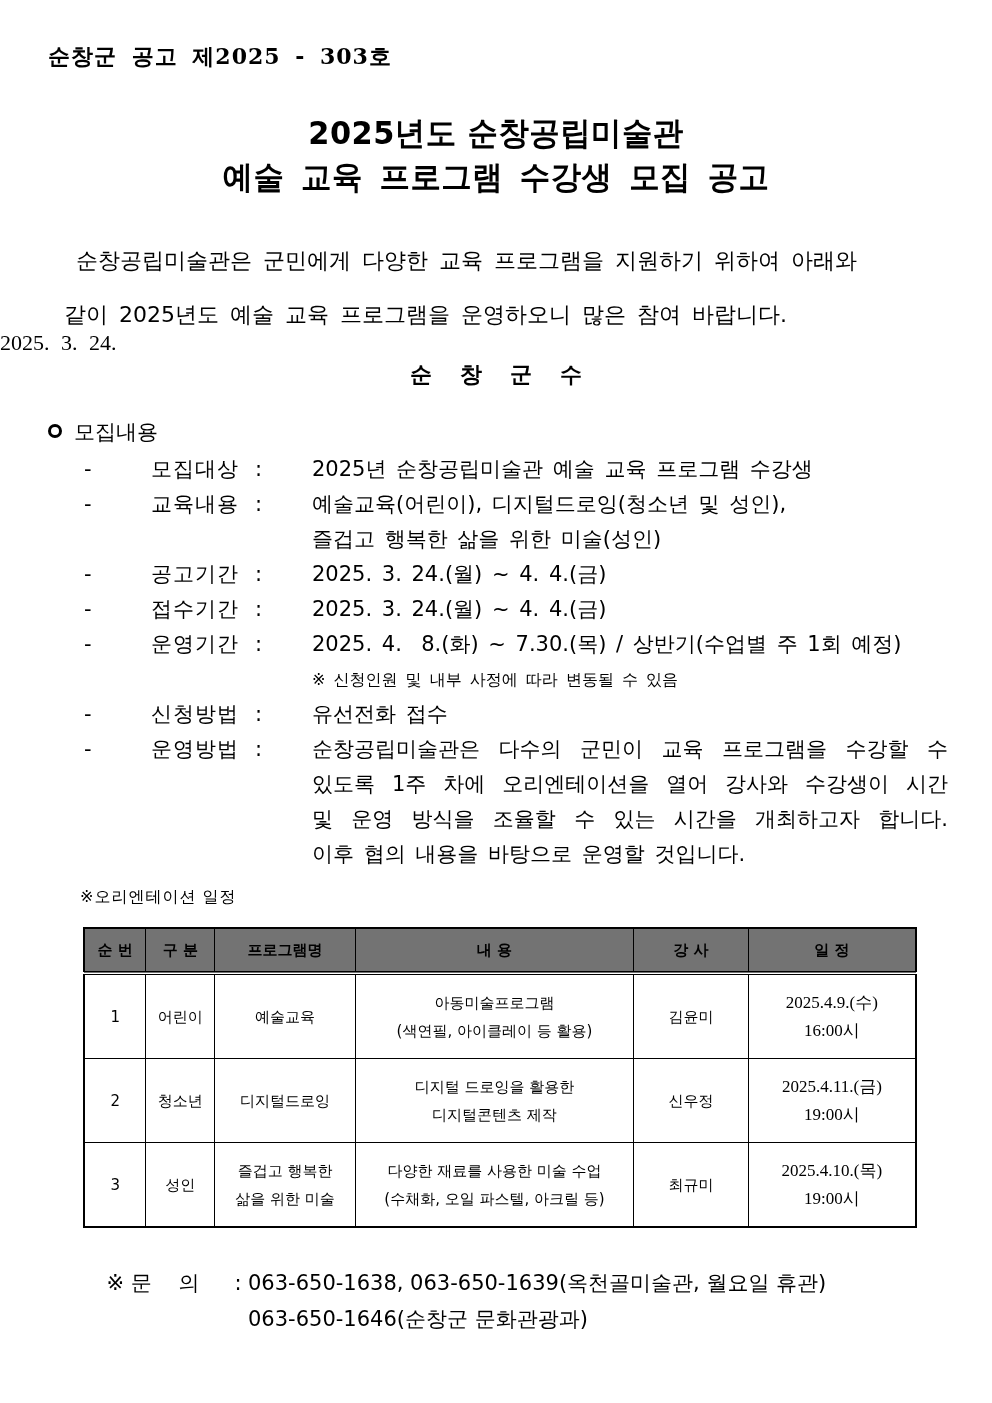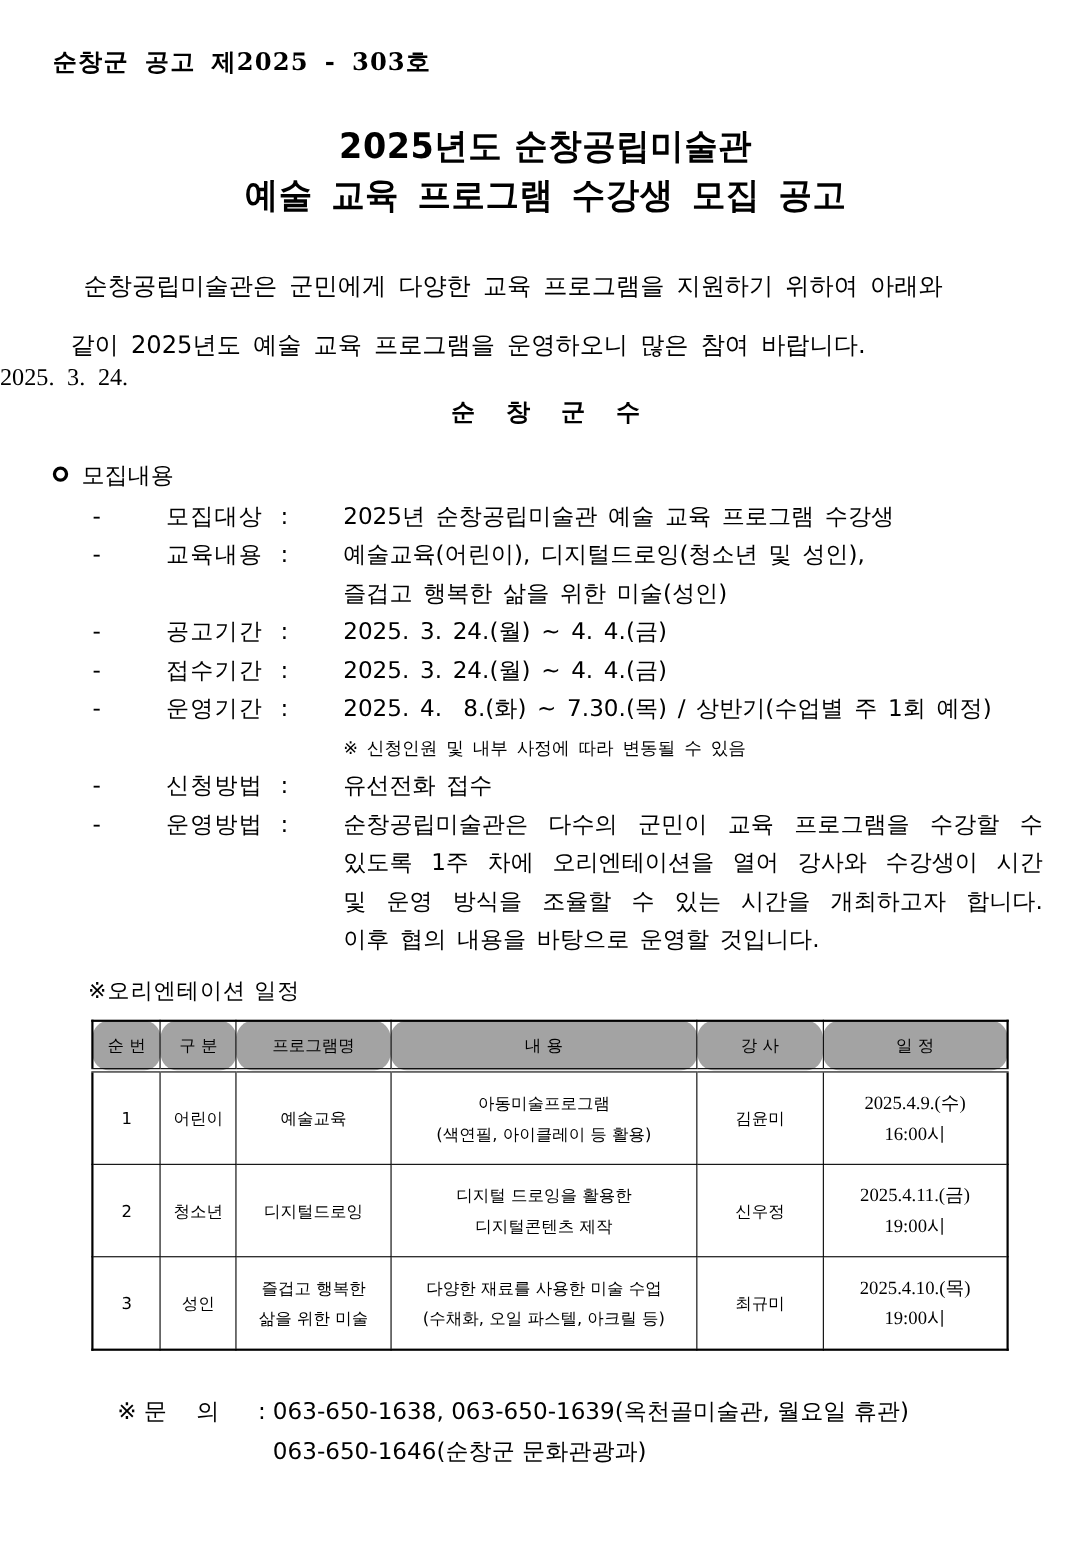--- a/index.html
+++ b/index.html
@@ -19,24 +19,24 @@
   .items { left: 84px; top: 452px; width: 870px; font-family: "DejaVu Sans", sans-serif; font-size: 21px; line-height: 35px; }
   .item { display: flex; }
   .item .dash { width: 26px; }
   .item .label { width: 104px; letter-spacing: 1px; margin-left: 41px; }
   .item .colon { width: 20px; }
   .item .val { flex: 1; word-spacing: 3px; }
   .item .val div { white-space: nowrap; margin-left: 37px; }
   .item .note { font-size: 16px; line-height: 35px; }
   .item.justify .val div { text-align: justify; text-align-last: justify; white-space: normal; }
   .item.justify .val div.last { text-align-last: left; }
-  .sched-label { left: 80px; top: 887px; font-size: 20px; font-family: "DejaVu Sans", sans-serif; letter-spacing: 1px; }
+  .sched-label { left: 80px; top: 887px; font-size: 16px; font-family: "DejaVu Sans", sans-serif; letter-spacing: 1px; }
   table.sched { position: absolute; left: 83px; top: 927px; width: 834px; border-collapse: collapse; font-family: "DejaVu Sans", sans-serif; font-size: 15px; border: 2px solid #000; }
   table.sched th, table.sched td { border: 1px solid #000; text-align: center; vertical-align: middle; padding: 0 4px; }
-  table.sched th { background: #a3a3a3; height: 42px; font-weight: normal; font-size: 15px; border-bottom: 4px double #000; font-family: "DejaVu Serif", serif; border-radius: 15px; }
+  table.sched th { background: #737373; height: 42px; font-weight: bold; font-size: 15px; border-bottom: 4px double #000; font-family: "DejaVu Serif", serif; }
   table.sched td { height: 83px; line-height: 28px; }
   table.sched td.date-cell { font-family: "Liberation Serif", serif; font-size: 17px; }
   .contact { left: 78px; top: 1265px; font-family: "DejaVu Sans", sans-serif; font-size: 21px; line-height: 36px; }
   .contact .row { display: flex; text-align: center; }
   .contact .lbl { width: 150px; white-space: pre; }
   .contact .colon { width: 20px; }
   .contact .indent { padding-left: 170px; }
 </style>
 </head>
 <body>

